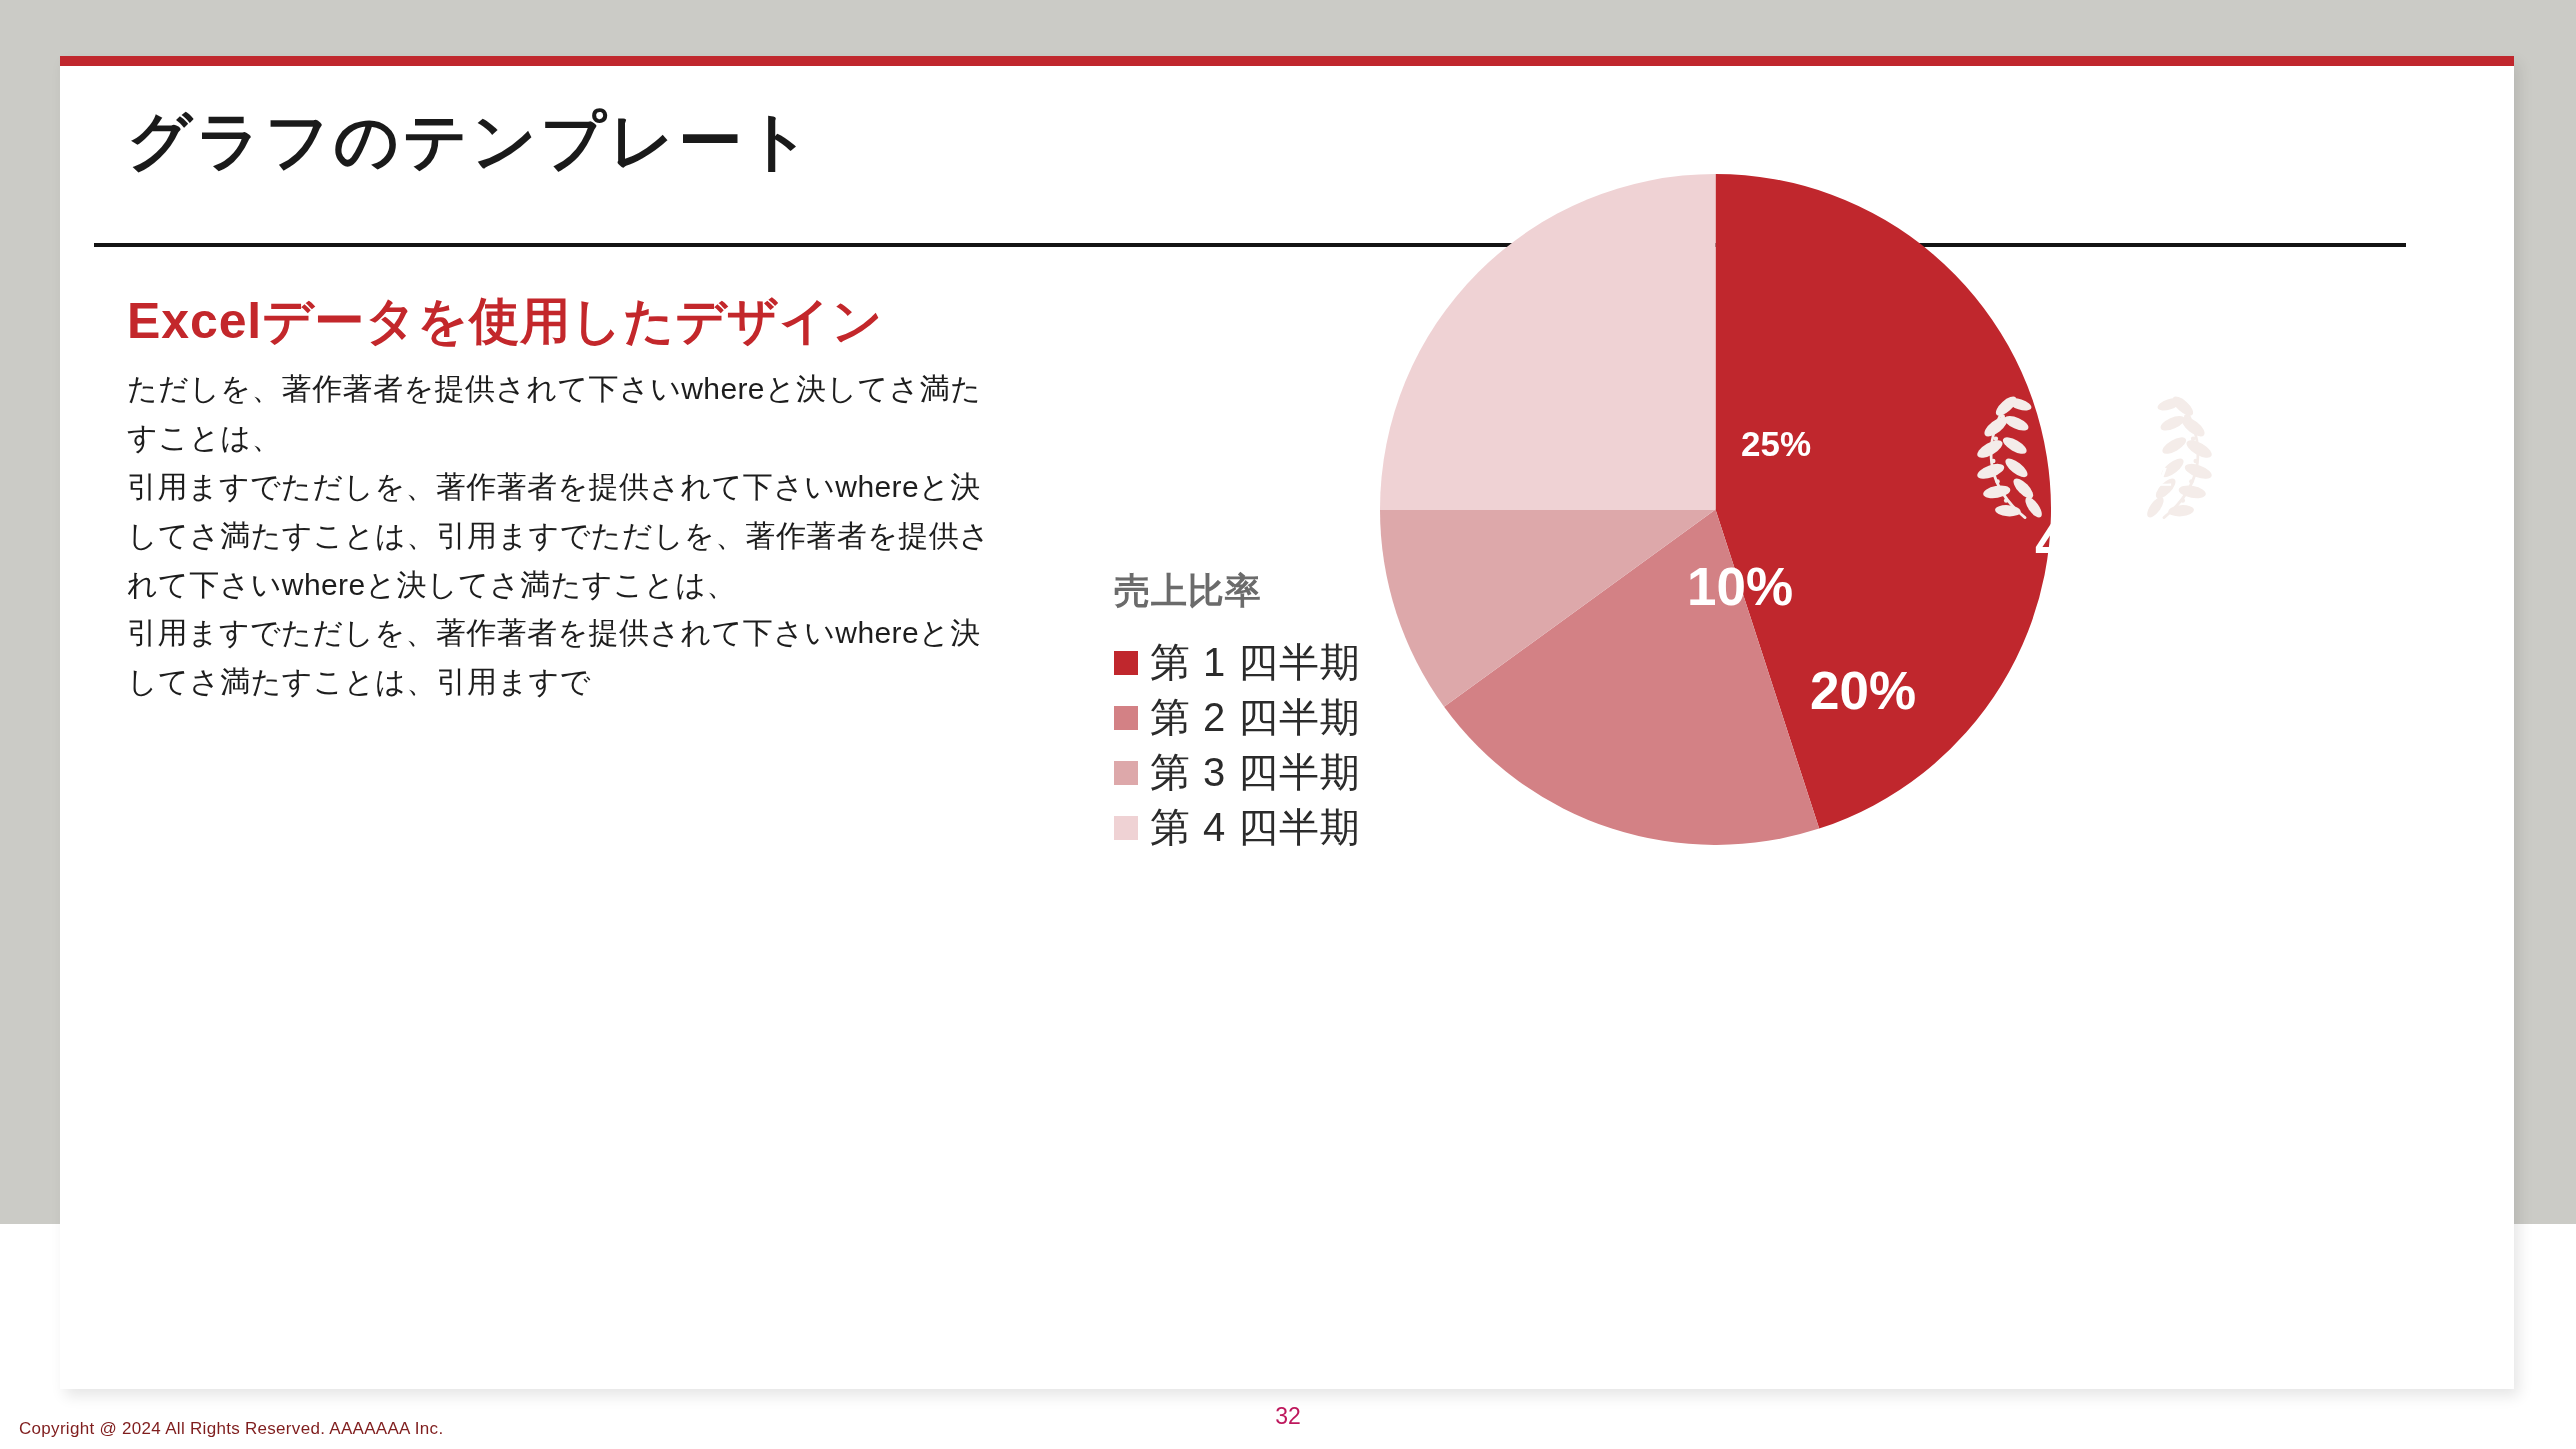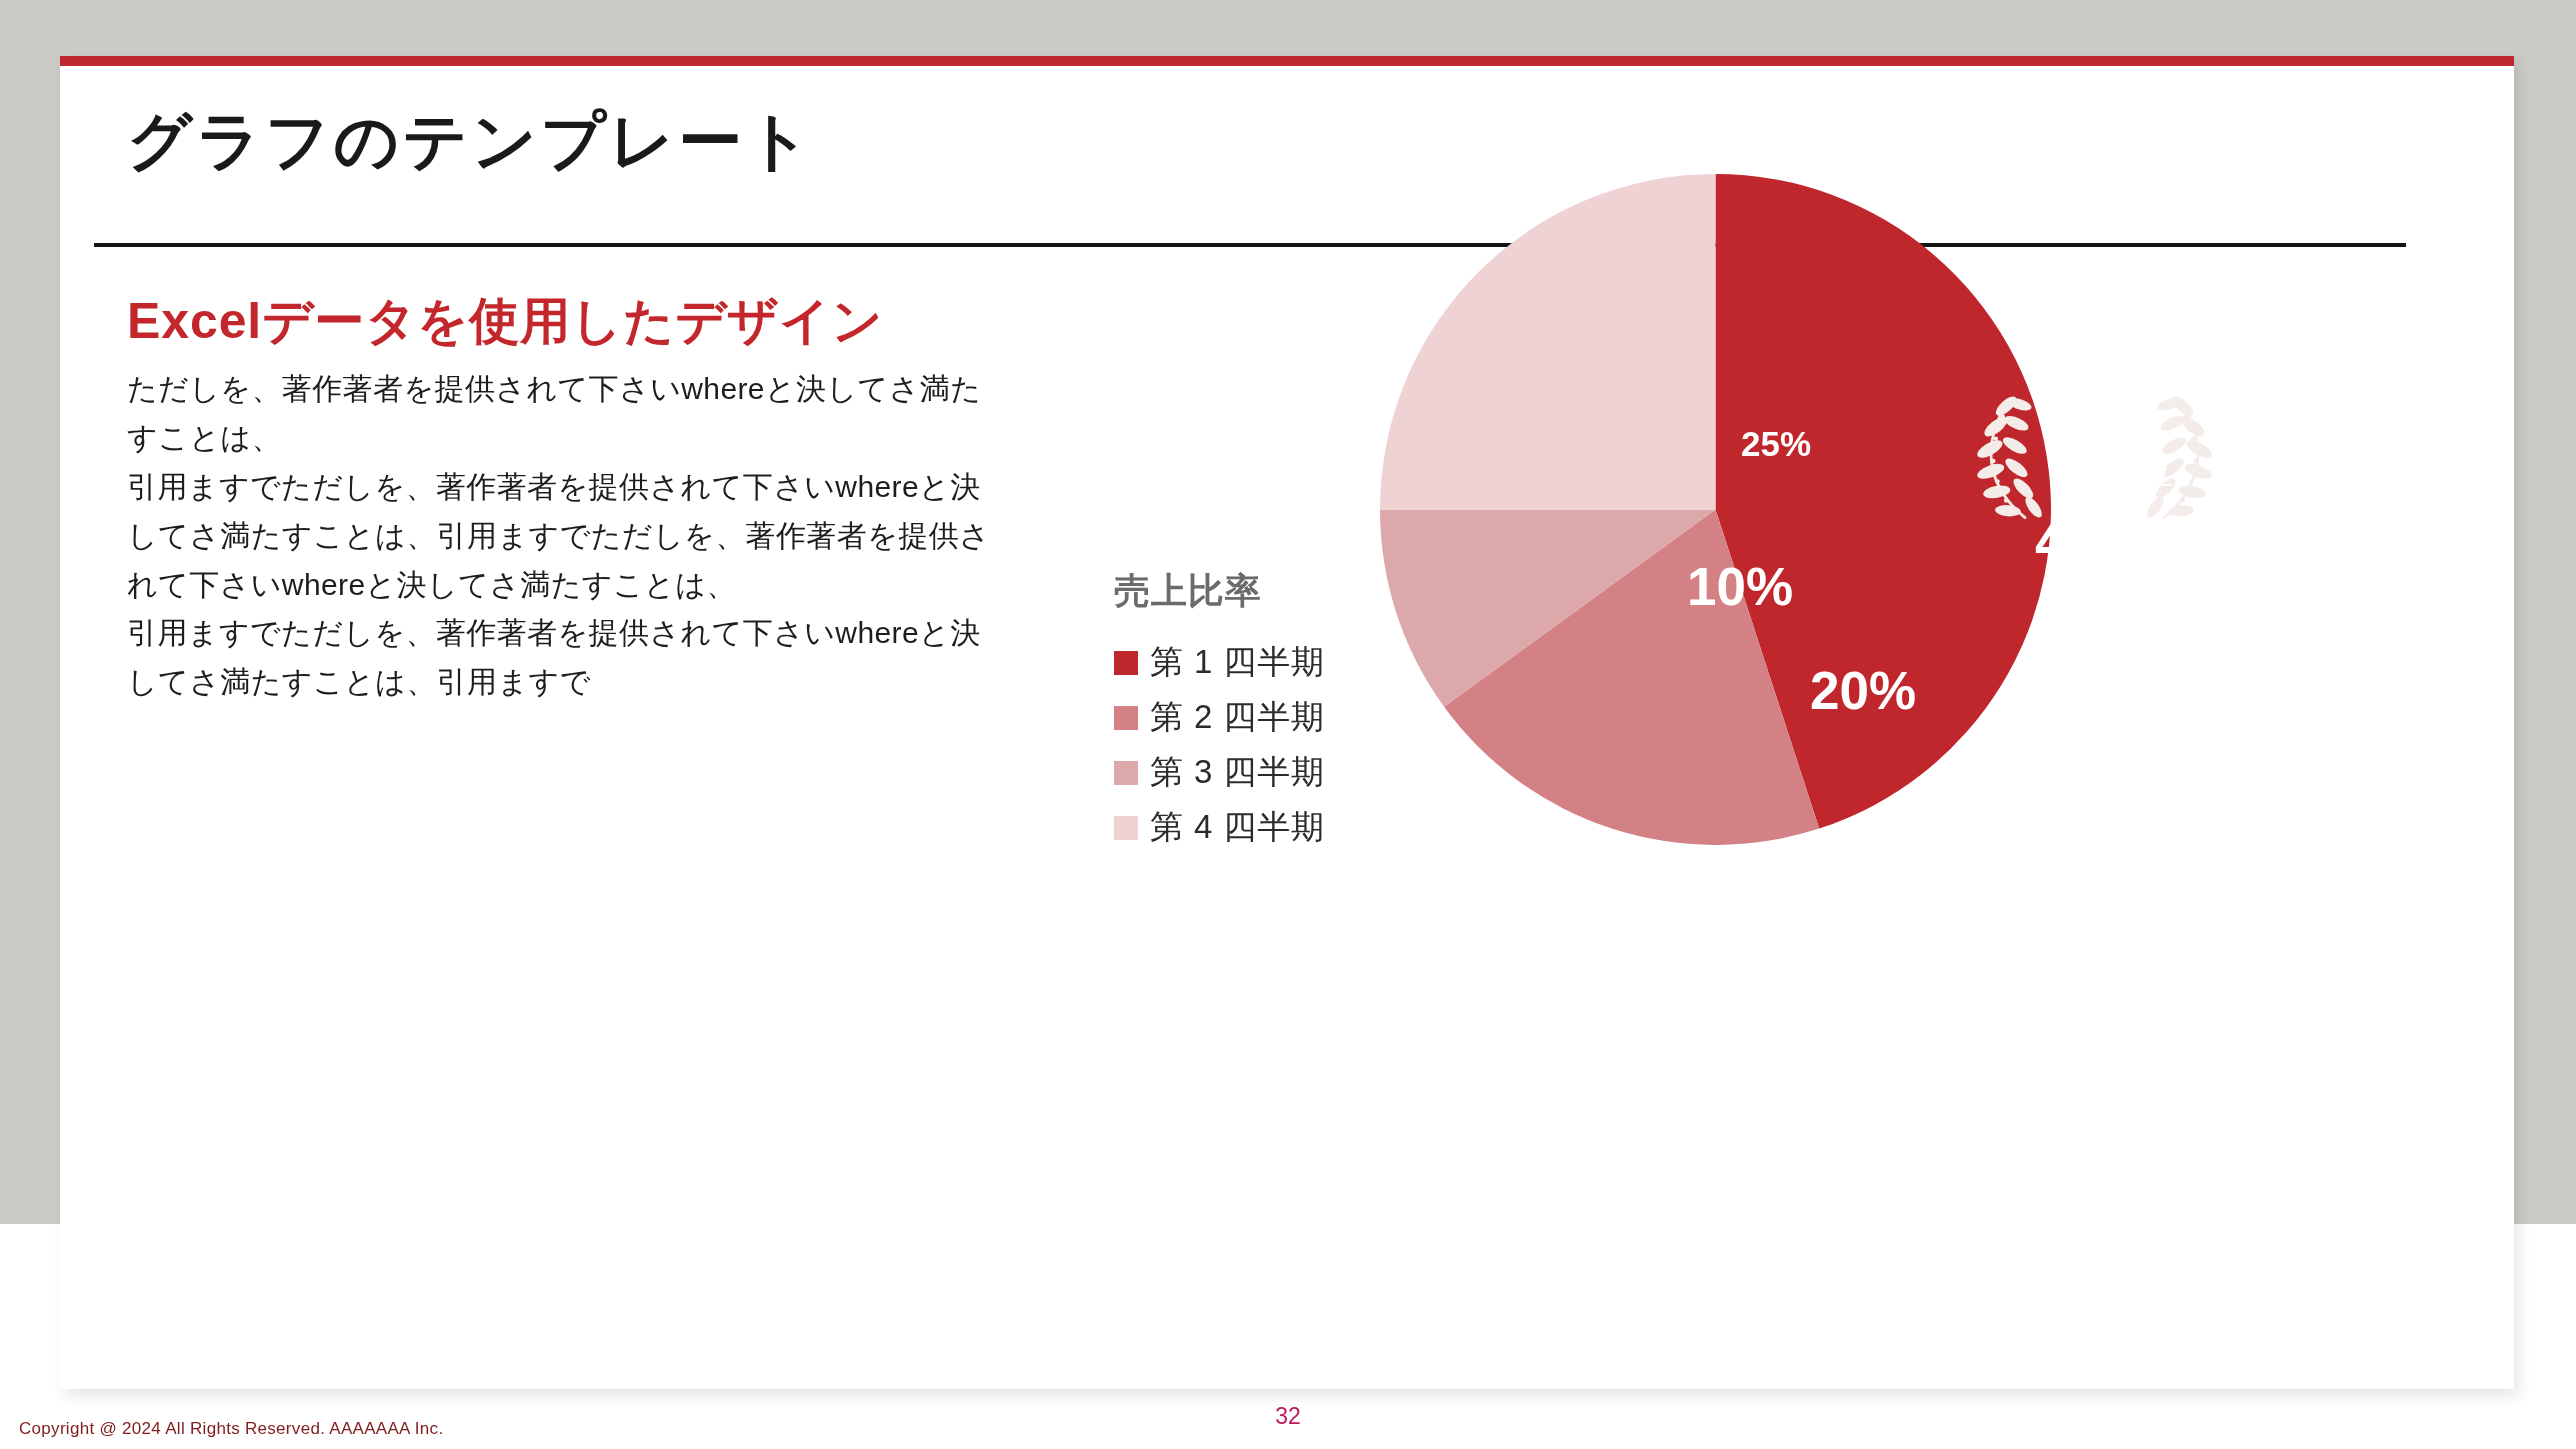--- a/index.html
+++ b/index.html
@@ -152,21 +152,21 @@
     height: 55px;
     white-space: nowrap;
   }
   .legend-swatch {
     width: 24px;
     height: 24px;
     margin-right: 12px;
     flex: 0 0 auto;
   }
   .legend-label {
-    font-size: 33px;
+    font-size: 40px;
     color: #2b2b2b;
     letter-spacing: 0.9px;
   }
 
   
   .footer-copyright {
     position: absolute;
     left: 19px;
     top: 1419px;
     font-size: 17px;

